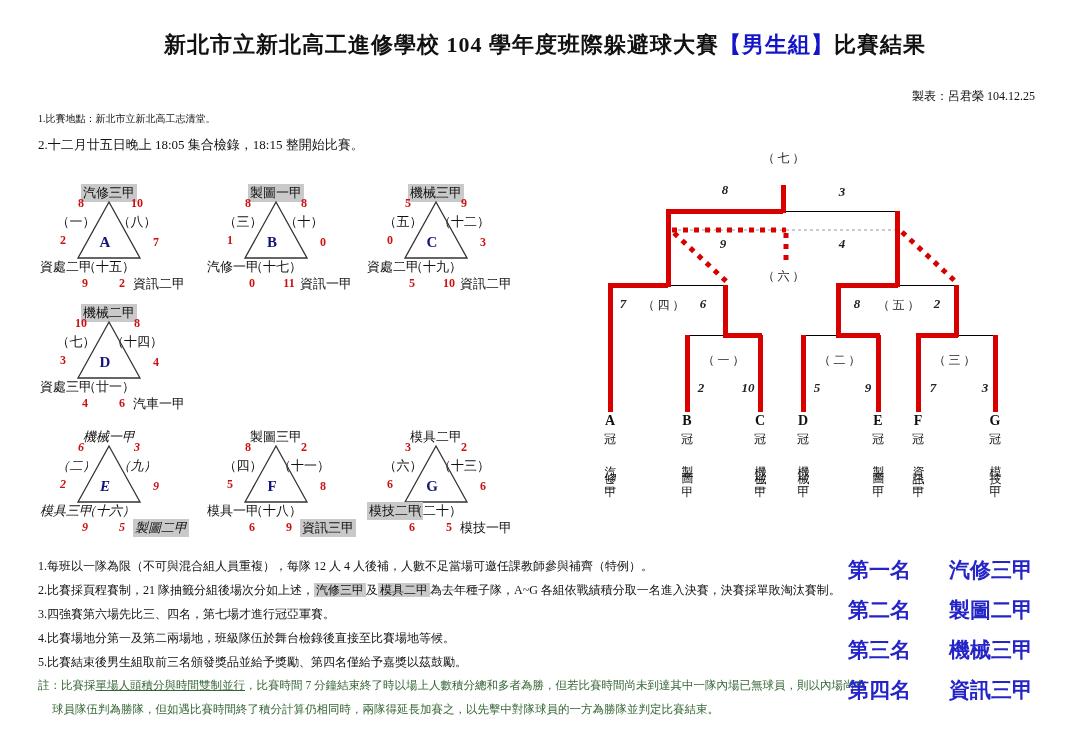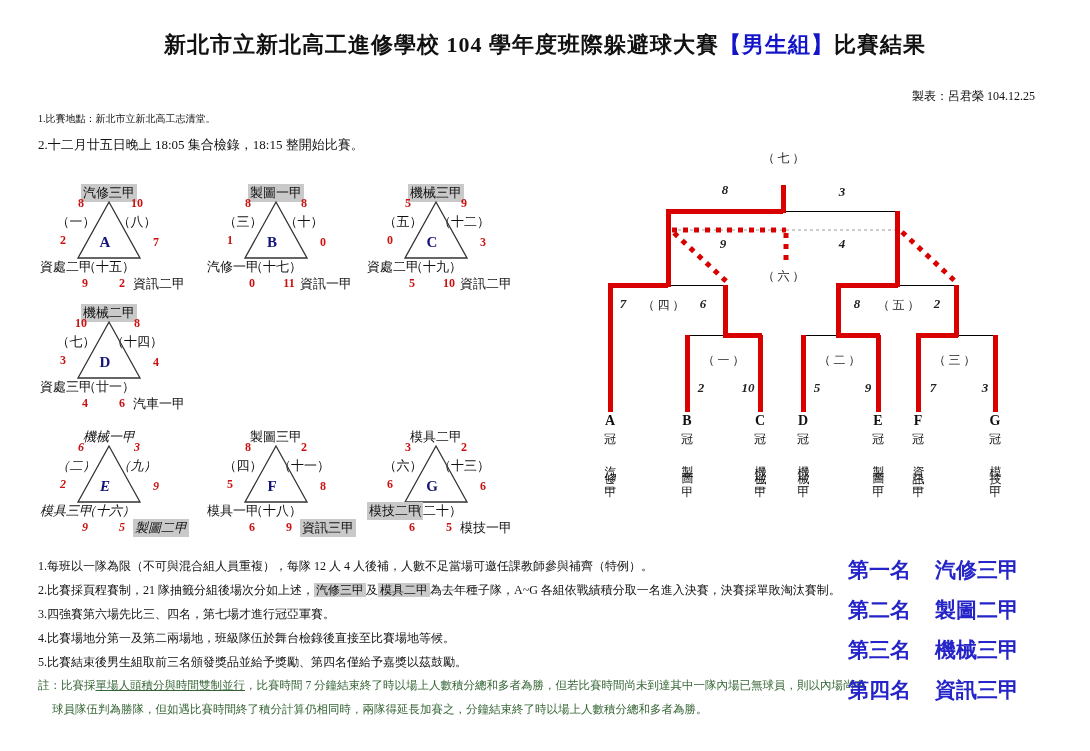--- a/index.html
+++ b/index.html
@@ -43,21 +43,21 @@
   .e-champ{position:absolute;top:291px;width:36px;font-size:12px;}
   .e-team{position:absolute;top:316px;left:50%;transform:translateX(-50%);
           writing-mode:vertical-rl;text-orientation:upright;font-size:12px;
           letter-spacing:7px;white-space:nowrap;}
   
   .note{position:absolute;left:38px;font-size:12px;white-space:nowrap;}
   .footnote{color:#356535;}
   .fn-u{text-decoration:underline;}
   
   #standings{position:absolute;left:848px;top:556px;width:240px;}
-  .stand-row{display:flex;gap:24px;margin-bottom:12px;
+  .stand-row{display:flex;gap:38px;margin-bottom:12px;
              color:#2424c8;font-weight:bold;font-size:21px;white-space:nowrap;}
 </style>
 </head>
 <body>
 
 <div class="title">
   <span>新北市立新北高工進修學校 104 學年度班際躲避球大賽</span><span class="hl-blue">【男生組】</span><span>比賽結果</span>
 </div>
 <div class="prepared">製表：呂君榮 104.12.25</div>
 <div class="intro1">1.比賽地點：新北市立新北高工志清堂。</div>
@@ -305,21 +305,21 @@
 <div class="note" style="top:558px">1.每班以一隊為限（不可與混合組人員重複），每隊 12 人 4 人後補，人數不足當場可邀任課教師參與補齊（特例）。</div>
 <div class="note" style="top:582px">
   <span>2.比賽採頁程賽制，21 隊抽籤分組後場次分如上述，</span><span class="hl">汽修三甲</span><span>及</span><span class="hl">模具二甲</span><span>為去年種子隊，A~G 各組依戰績積分取一名進入決賽，決賽採單敗淘汰賽制。</span>
 </div>
 <div class="note" style="top:606px">3.四強賽第六場先比三、四名，第七場才進行冠亞軍賽。</div>
 <div class="note" style="top:630px">4.比賽場地分第一及第二兩場地，班級隊伍於舞台檢錄後直接至比賽場地等候。</div>
 <div class="note" style="top:654px">5.比賽結束後男生組取前三名頒發獎品並給予獎勵、第四名僅給予嘉獎以茲鼓勵。</div>
 <div class="note footnote" style="top:678px;font-size:11.5px">
   <span>註：比賽採</span><span class="fn-u">單場人頭積分與時間雙制並行</span><span>，比賽時間 7 分鐘結束終了時以場上人數積分總和多者為勝，但若比賽時間尚未到達其中一隊內場已無球員，則以內場尚有</span>
 </div>
-<div class="note footnote" style="top:702px;left:52px;font-size:11.5px">球員隊伍判為勝隊，但如遇比賽時間終了積分計算仍相同時，兩隊得延長加賽之，分鐘結束終了時以場上人數積分總和多者為勝。</div>
+<div class="note footnote" style="top:702px;left:52px;font-size:11.5px">球員隊伍判為勝隊，但如遇比賽時間終了積分計算仍相同時，兩隊得延長加賽之，以先擊中對隊球員的一方為勝隊並判定比賽結束。</div>
 
 <div id="standings">
   <div class="stand-row">
     <span>第一名</span>
     <span>汽修三甲</span>
   </div>
 
   <div class="stand-row">
     <span>第二名</span>
     <span>製圖二甲</span>

